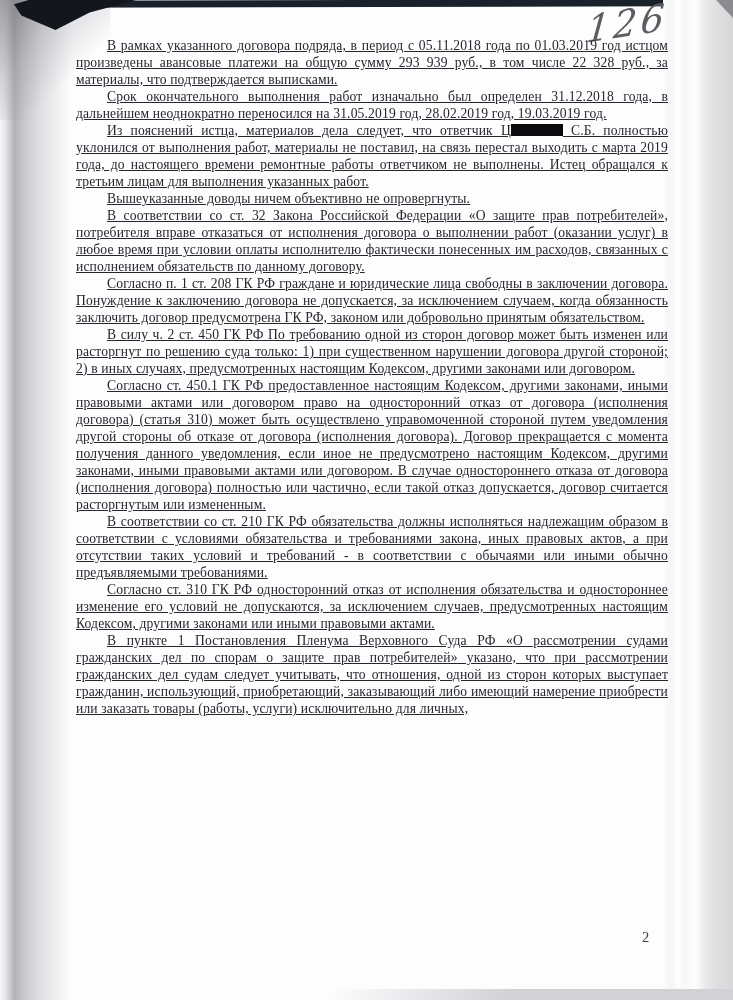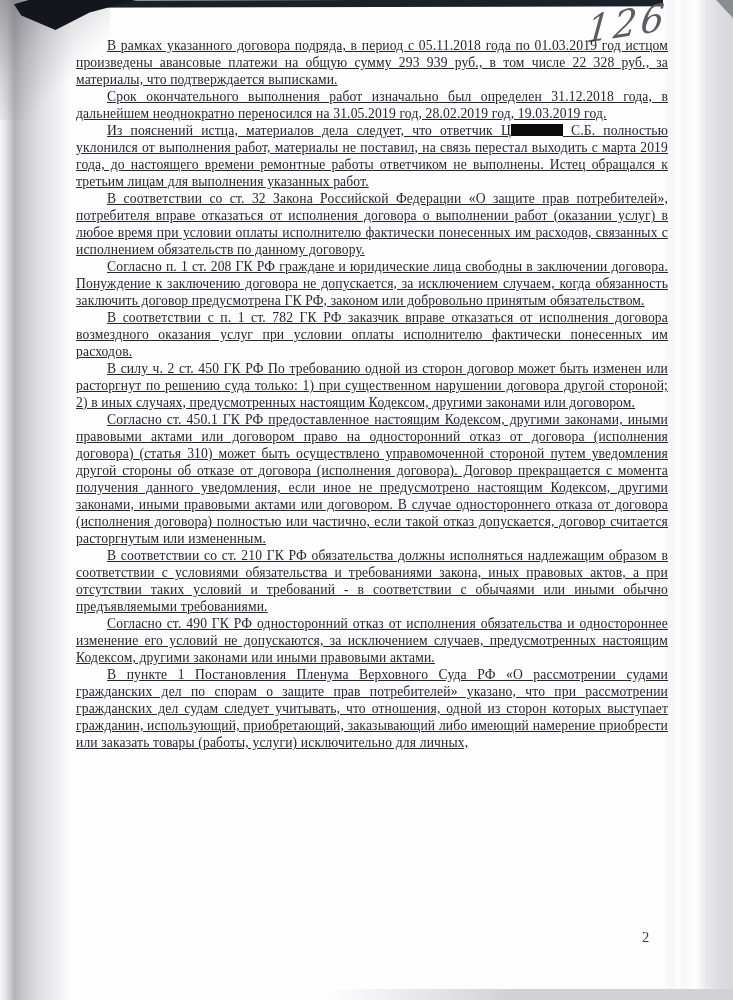--- a/index.html
+++ b/index.html
@@ -95,24 +95,24 @@
   <div class="fold-right"></div>
   <div class="corner-tr-dark"></div>
   <div class="edge-bottom"></div>
 
   <div class="handwritten">126</div>
 
   <div class="text-body" id="text-body">
       <p class="para">В рамках указанного договора подряда, в период с 05.11.2018 года по 01.03.2019 год истцом произведены авансовые платежи на общую сумму 293 939 руб., в том числе 22 328 руб., за материалы, что подтверждается выписками.</p>
       <p class="para">Срок окончательного выполнения работ изначально был определен 31.12.2018 года, в дальнейшем неоднократно переносился на 31.05.2019 год, 28.02.2019 год, 19.03.2019 год.</p>
       <p class="para">Из пояснений истца, материалов дела следует, что ответчик Ц<span class="redaction"></span> С.Б. полностью уклонился от выполнения работ, материалы не поставил, на связь перестал выходить с марта 2019 года, до настоящего времени ремонтные работы ответчиком не выполнены. Истец  обращался к третьим лицам для выполнения указанных работ.</p>
+      <p class="para">Вышеуказанные доводы ничем объективно не опровергнуты.</p>
       <p class="para">В соответствии со ст. 32 Закона Российской Федерации «О защите прав потребителей», потребителя вправе отказаться от исполнения договора о выполнении работ (оказании услуг) в любое время при условии оплаты исполнителю фактически понесенных им расходов, связанных с исполнением обязательств по данному договору.</p>
       <p class="para">Согласно п. 1 ст. 208 ГК РФ граждане и юридические лица свободны в заключении договора. Понуждение к заключению договора не допускается, за исключением  случаем, когда обязанность заключить договор предусмотрена ГК РФ, законом или добровольно принятым обязательством.</p>
-      <p class="para">В соответствии с п. 1 ст. 782 ГК РФ заказчик вправе отказаться от исполнения договора возмездного оказания услуг при условии оплаты исполнителю фактически понесенных им расходов.</p>
       <p class="para">В силу ч. 2  ст. 450 ГК РФ  По требованию одной из сторон договор может быть изменен или расторгнут по решению суда только: 1) при существенном нарушении договора другой стороной; 2) в иных случаях, предусмотренных настоящим Кодексом, другими законами или договором.</p>
       <p class="para">Согласно ст. 450.1 ГК РФ предоставленное настоящим Кодексом, другими законами, иными правовыми актами или договором право на односторонний отказ от договора (исполнения договора) (статья 310) может быть осуществлено управомоченной стороной путем уведомления другой стороны об отказе от договора (исполнения договора). Договор прекращается с момента получения данного уведомления, если иное не предусмотрено настоящим Кодексом, другими законами, иными правовыми актами или договором. В случае одностороннего отказа от договора (исполнения договора) полностью или частично, если такой отказ допускается, договор считается расторгнутым или измененным.</p>
       <p class="para">В соответствии со ст. 210 ГК РФ обязательства должны исполняться надлежащим образом в соответствии с условиями обязательства и требованиями закона, иных правовых актов, а при отсутствии таких условий и требований - в соответствии с обычаями или иными обычно предъявляемыми требованиями.</p>
-      <p class="para">Согласно ст. 490 ГК РФ односторонний отказ от исполнения обязательства и одностороннее изменение его условий не допускаются, за исключением случаев, предусмотренных настоящим Кодексом, другими законами или иными правовыми актами.</p>
+      <p class="para">Согласно ст. 310 ГК РФ односторонний отказ от исполнения обязательства и одностороннее изменение его условий не допускаются, за исключением случаев, предусмотренных настоящим Кодексом, другими законами или иными правовыми актами.</p>
       <p class="para">В пункте 1 Постановления Пленума Верховного Суда РФ «О рассмотрении судами гражданских дел по спорам о защите прав потребителей» указано, что при рассмотрении гражданских дел судам следует учитывать, что отношения, одной из сторон которых выступает гражданин, использующий, приобретающий, заказывающий либо имеющий намерение приобрести или заказать товары (работы, услуги) исключительно для личных,</p>
     </div>
 
   <div class="page-number">2</div>
 </div>
 
 </body></html>

